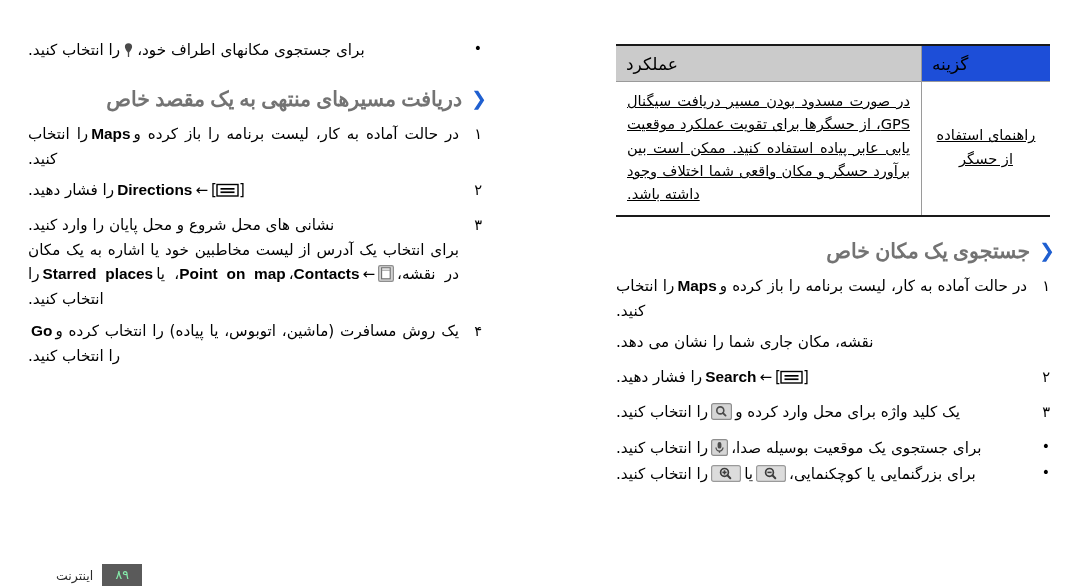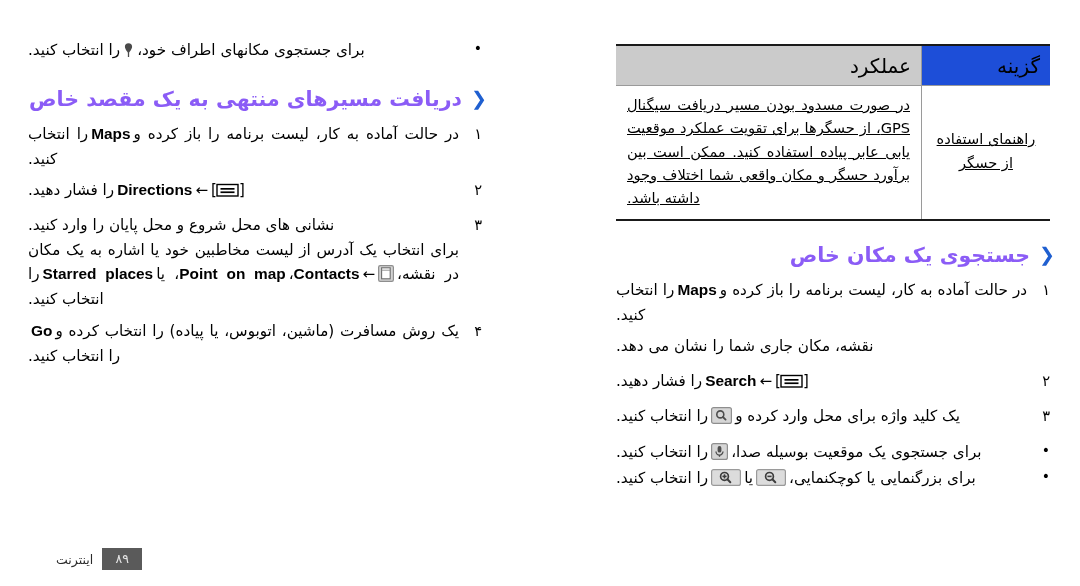--- a/index.html
+++ b/index.html
@@ -52,21 +52,21 @@
   }
   .heading .chev {
     color: #1f5fd0;
     font-size: 19px;
     font-weight: bold;
     line-height: 1;
     letter-spacing: -5px;
     position: relative;
     top: -1px;
   }
-  .heading .htext { color: #8b5cf6; }
+  .heading .htext { color: #737373; font-family: Liberation Serif, serif; }
   .bullets {
     list-style: none;
     margin: 0;
     padding: 0;
   }
   .bullets li {
     position: relative;
     font-size: 15.2px;
     line-height: 1.63;
     padding-right: 17px;
@@ -135,24 +135,24 @@
   table.opt {
     border-collapse: collapse;
     width: 434px;
     margin: 6px 0 0 0;
     table-layout: fixed;
   }
   table.opt thead th {
     background: #cbcbcb;
     border-top: 2.5px solid #1a1a1a;
     border-bottom: 1px solid #9a9a9a;
-    font-size: 20px;
+    font-size: 17px;
     font-weight: normal;
     padding: 7px 10px 6px 10px;
-    text-align: right;
+    text-align: left;
     line-height: 1.3;
   }
   table.opt thead th.c-opt {
     background: #1d4ed8;
     width: 108px;
     border-left: 1px solid #9a9a9a;
   }
   table.opt tbody td {
     font-size: 14.6px;
     line-height: 1.6;
@@ -168,34 +168,34 @@
   }
   table.opt tbody td.c-desc {
     text-align: justify;
     text-align-last: left;
   }
 
   
   .footer {
     position: absolute;
     left: 56px;
-    bottom: 16px;
+    bottom: 0;
     display: flex;
     flex-direction: row-reverse;
     align-items: center;
     gap: 9px;
     direction: rtl;
   }
   .footer .fname {
     font-size: 12.5px;
     color: #2b2b2b;
   }
   .footer .fpage {
     background: #5a5a5a;
-    color: #e5e5e5;
+    color: #86efac;
     font-size: 12.5px;
     padding: 3px 10px 4px 10px;
     min-width: 20px;
     text-align: center;
   }
   .sp { display: inline-block; width: 3px; }
 </style>
 </head>
 <body>
 

